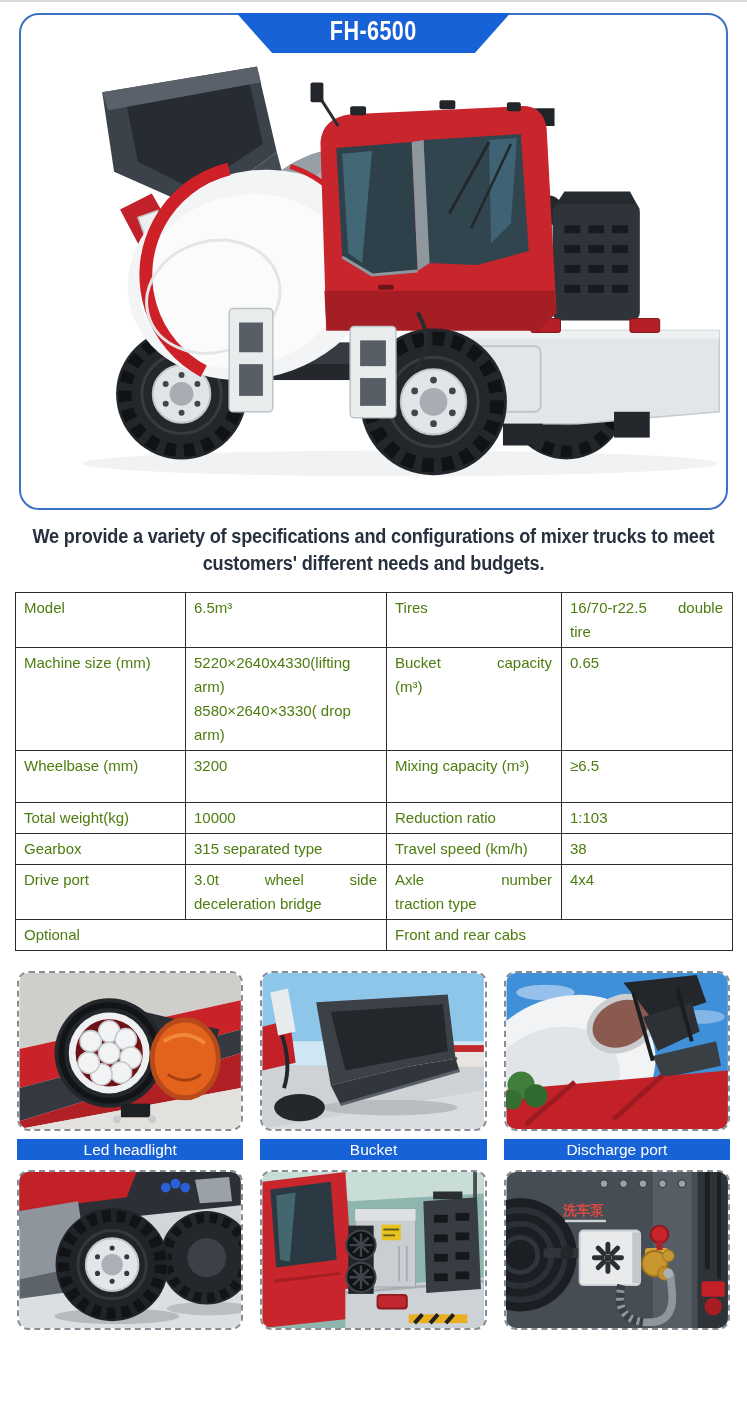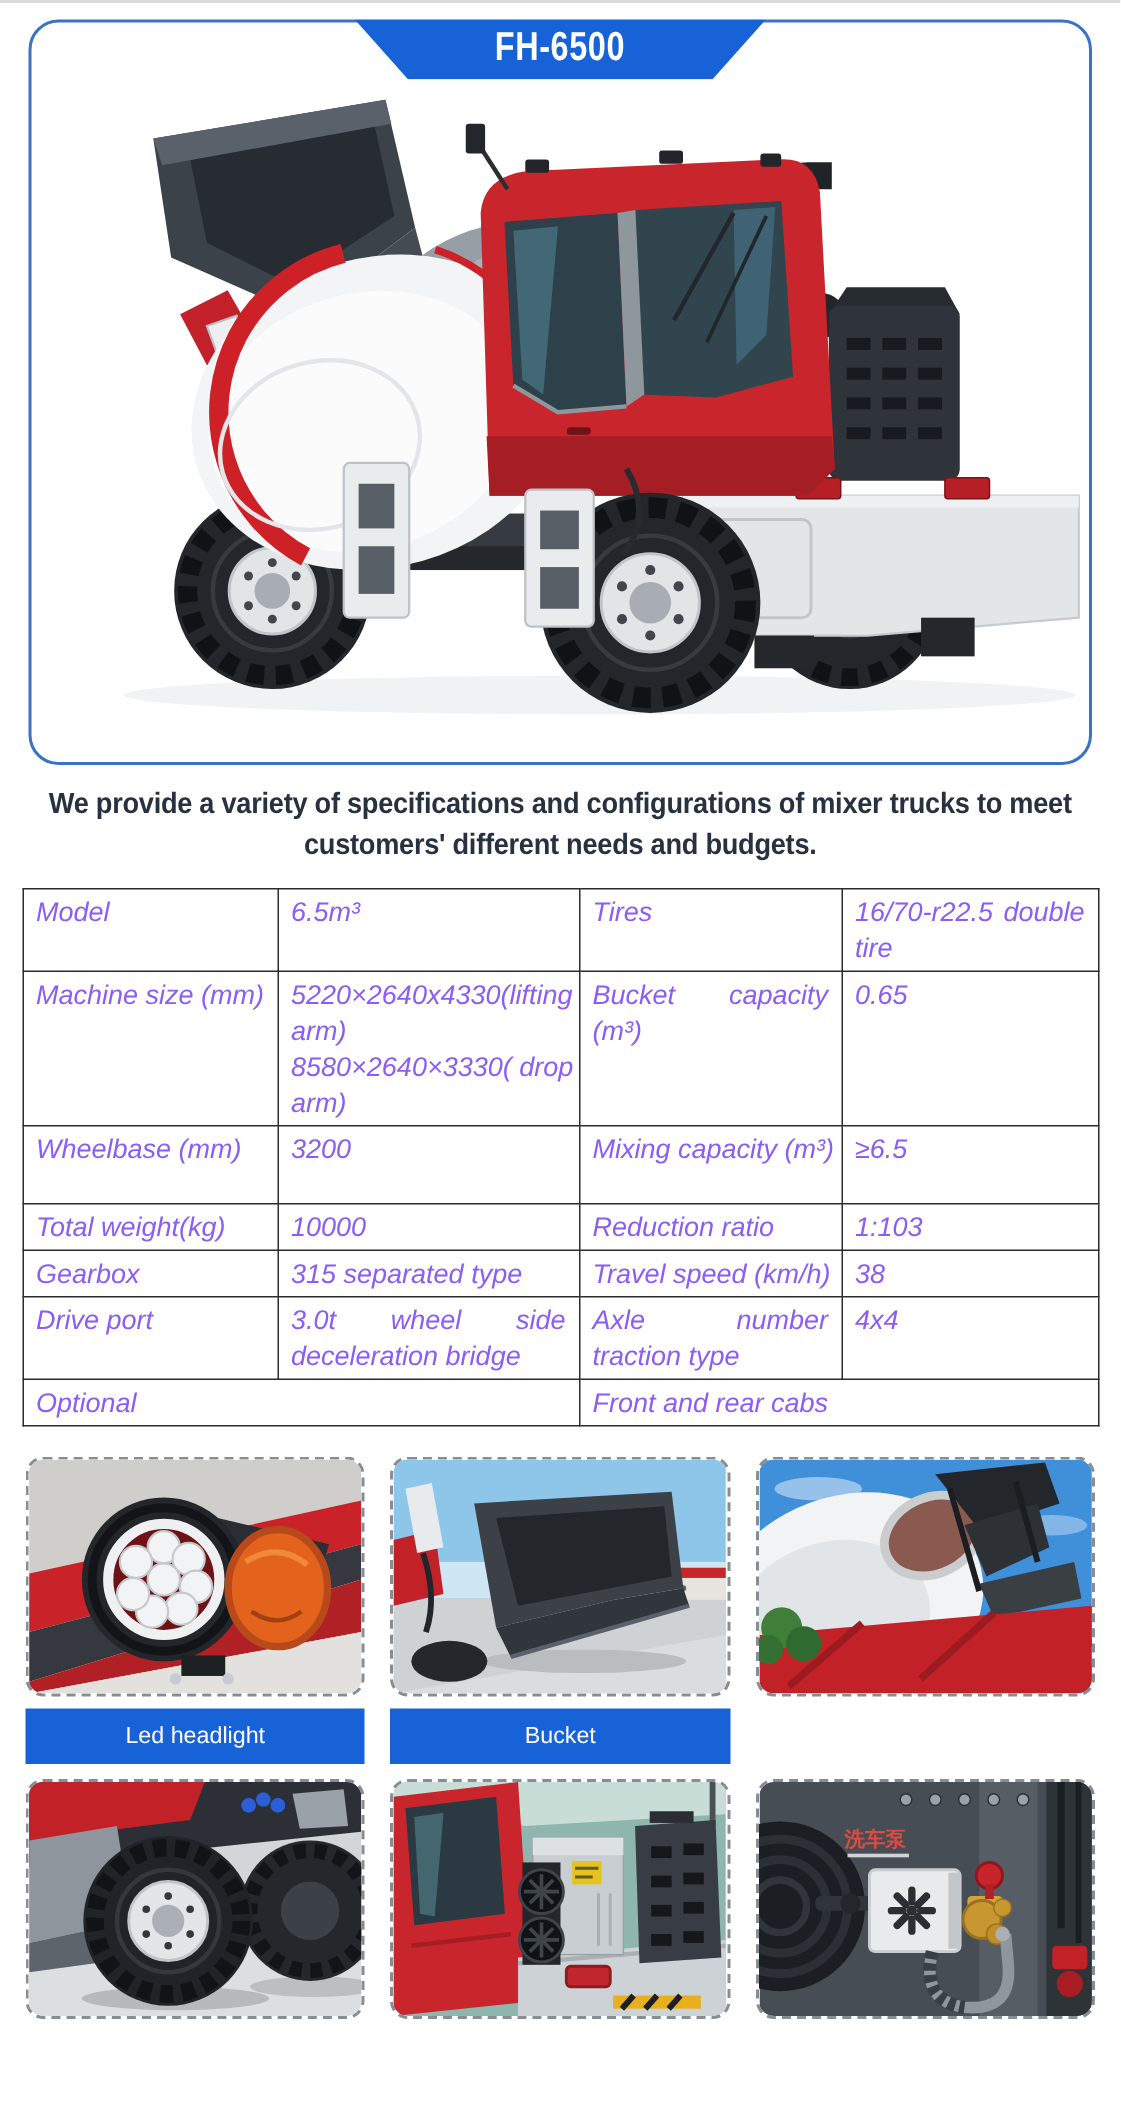--- a/index.html
+++ b/index.html
@@ -21,33 +21,33 @@
   .truck-wrap svg { display:block; width:100%; height:100%; }
 
   
   .intro { margin:13px auto 0 auto; width:747px; text-align:center;
            transform:scaleX(.93); transform-origin:50% 0; }
   .intro div { font-size:19.5px; line-height:27px; font-weight:bold; color:#27313f; letter-spacing:-.2px; }
 
   
   table.spec { border-collapse:collapse; margin:15px 15px 0 15px; width:717px; table-layout:fixed; }
   table.spec td { border:1.6px solid #2b2b2b; vertical-align:top; padding:3px 9px 3px 8px;
-                  font-size:18px; color:#8b5cf6; overflow:hidden;font-style:italic; }
+                  font-size:15px; color:#4d7c0f; overflow:hidden; }
   .cell-line { line-height:24px; white-space:nowrap; text-align:left; }
   .cell-line.j { text-align:justify; text-align-last:justify; }
   table.spec tr:nth-child(1) td { height:55px; }
   table.spec tr:nth-child(3) td { height:52px; }
 
   
   .gallery { margin:20px 17px 0 17px; display:grid; grid-template-columns:repeat(3,1fr);
              column-gap:17px; row-gap:10px; }
   .tile { display:block; }
   .thumb { border:2px dashed #878d94; border-radius:12px; overflow:hidden; background:#fff; }
   .thumb svg { display:block; width:100%; height:156px; }
-  .cap { margin-top:8px; height:37px; background:#1762d6; color:#fff; font-size:15.5px;
+  .cap { margin-top:8px; height:21px; background:#1762d6; color:#fff; font-size:15.5px;
          display:flex; align-items:center; justify-content:center; }
 </style>
 </head>
 <body>
 
 <div class="top-line"></div>
 
 <section class="hero">
   <div class="truck-wrap">
     <svg viewBox="0 0 707 497" aria-hidden="true">
@@ -400,20 +400,21 @@
         <line x1="130" y1="20" x2="150" y2="90" stroke="#1b1e21" stroke-width="4"></line>
         <line x1="175" y1="15" x2="190" y2="70" stroke="#1b1e21" stroke-width="4"></line>
         <polygon points="0,120 227,100 227,160 0,160" fill="#c22128"></polygon>
         <line x1="20" y1="155" x2="70" y2="112" stroke="#9c1b21" stroke-width="5"></line>
         <line x1="110" y1="150" x2="160" y2="105" stroke="#9c1b21" stroke-width="5"></line>
         <circle cx="15" cy="115" r="14" fill="#3f7f3a"></circle>
           <circle cx="30" cy="126" r="12" fill="#2f6b2e"></circle>
           <circle cx="6" cy="130" r="10" fill="#356f33"></circle>
       </svg>
     </div>
+    <figcaption class="cap">Discharge port</figcaption>
   </figure>
 
   <figure class="tile">
     <div class="thumb">
       <svg viewBox="0 0 227 160" aria-hidden="true">
         <rect width="227" height="160" fill="#d3d6d8"></rect>
         <rect y="110" width="227" height="50" fill="#dcdfe1"></rect>
         <polygon points="0,0 227,0 227,34 0,58" fill="#2c3036"></polygon>
         <polygon points="0,0 120,0 110,26 0,40" fill="#c22128"></polygon>
         <circle cx="150" cy="16" r="5" fill="#2b5fd8"></circle>

